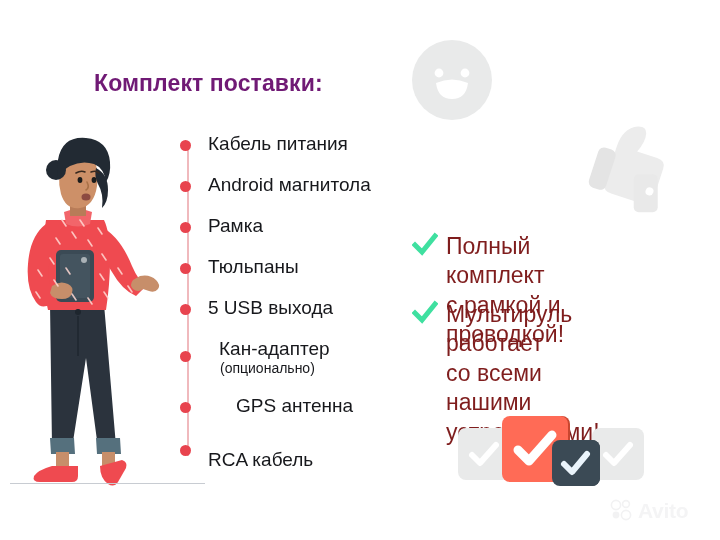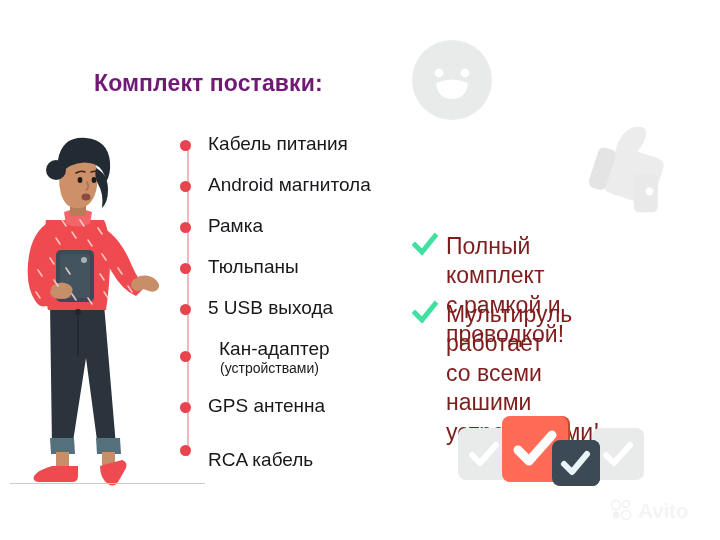--- a/index.html
+++ b/index.html
@@ -220,26 +220,26 @@
     </div>
 
     <div class="tl-item" style="top:164px;">
       <span class="tl-dot" style="top:6px;"></span>
       <span class="tl-label" style="top:0px;">5 USB выхода</span>
     </div>
 
     <div class="tl-item" style="top:205px;">
       <span class="tl-dot" style="top:12px;"></span>
       <span class="tl-label" style="top:0px;margin-left:11px;">Кан-адаптер</span>
-      <span class="tl-sub" style="top:22px;">(устройствами)</span>
+      <span class="tl-sub" style="top:22px;">(опционально)</span>
     </div>
 
     <div class="tl-item" style="top:262px;">
       <span class="tl-dot" style="top:6px;"></span>
-      <span class="tl-label" style="top:0px;">GPS антенна</span>
+      <span class="tl-label" style="top:0px;margin-left:28px;">GPS антенна</span>
     </div>
 
     <div class="tl-item" style="top:305px;">
       <span class="tl-dot" style="top:6px;"></span>
       <span class="tl-label" style="top:11px;">RCA кабель</span>
     </div>
   </div>
 
   <div class="check-block" style="left:412px; top:232px;">
     <span class="check-mark">

